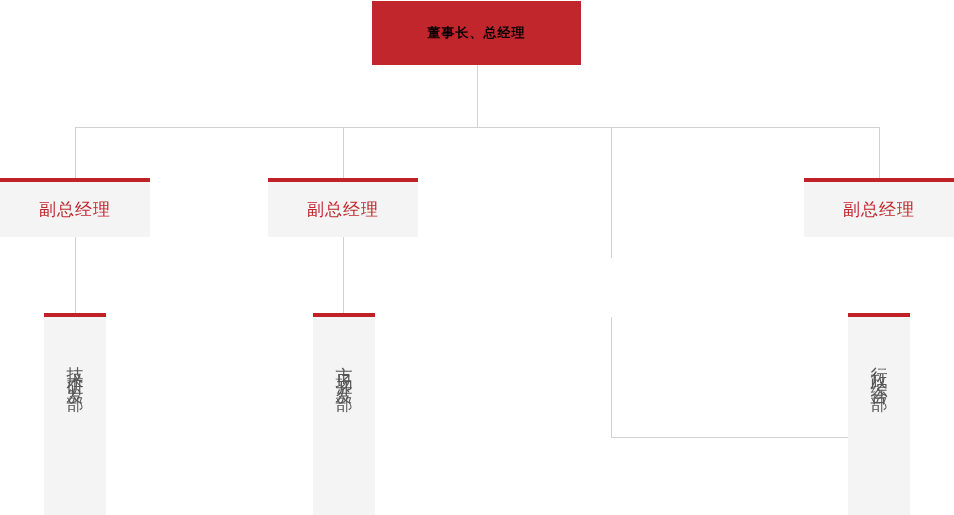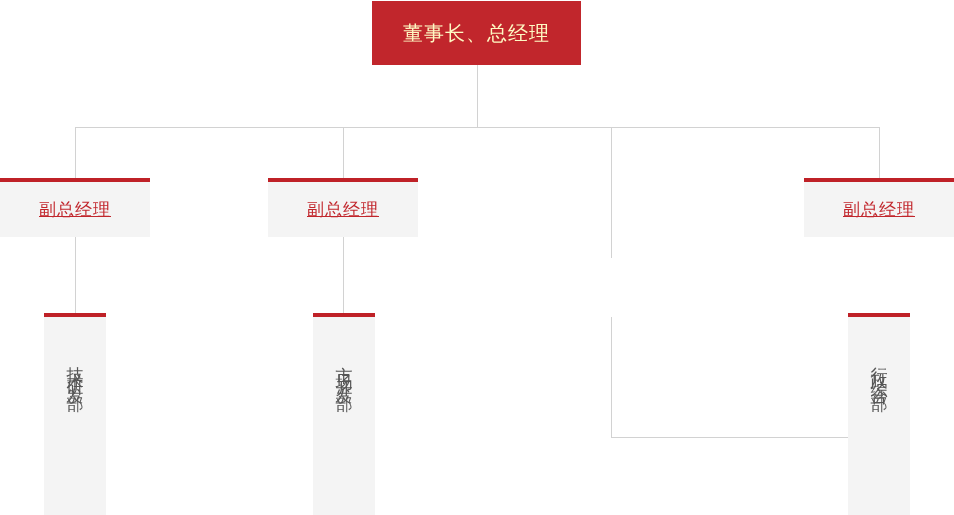--- a/index.html
+++ b/index.html
@@ -30,33 +30,32 @@
   .node {
     position: absolute;
     box-sizing: border-box;
     display: flex;
     align-items: center;
     justify-content: center;
   }
 
   .node-root {
     background: #c1262c;
-    color: #fef9c3;
-    font-size: 20px;
-    font-weight: normal;
+    color: #000000;
+    font-size: 13px;
+    font-weight: bold;
     letter-spacing: 1px;
   }
 
   .node-mid {
     background: #f4f4f4;
     border-top: 4px solid #bf2127;
     color: #c1262c;
     font-size: 17px;
     letter-spacing: 1px;
-    text-decoration: underline;
   }
 
   .node-dept {
     background: #f4f4f4;
     border-top: 4px solid #bf2127;
     color: #555555;
     font-size: 17px;
     align-items: flex-start;
     justify-content: center;
     padding-top: 36px;

